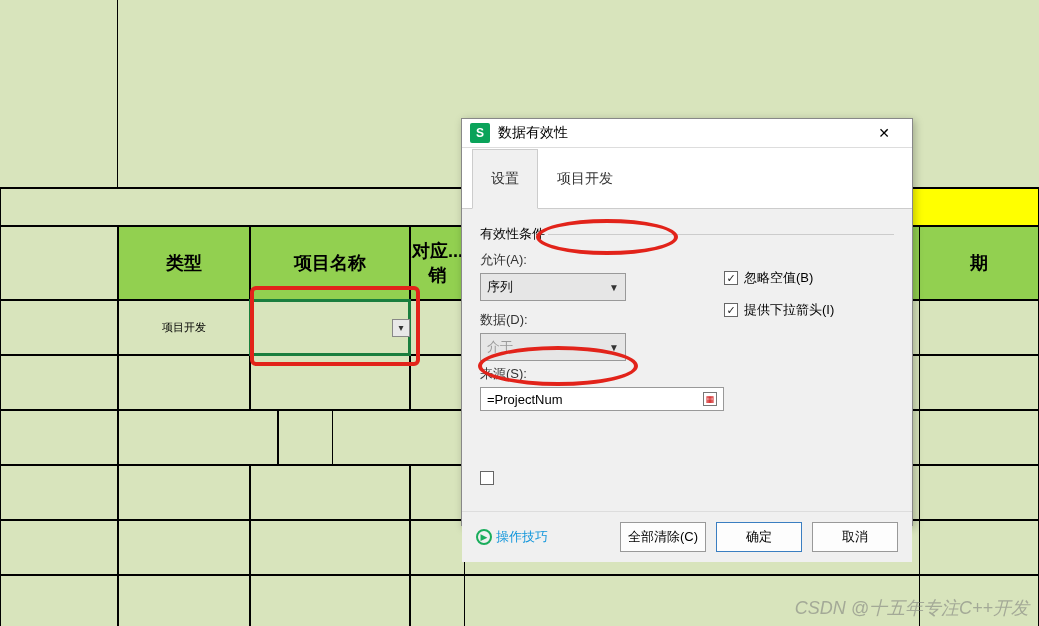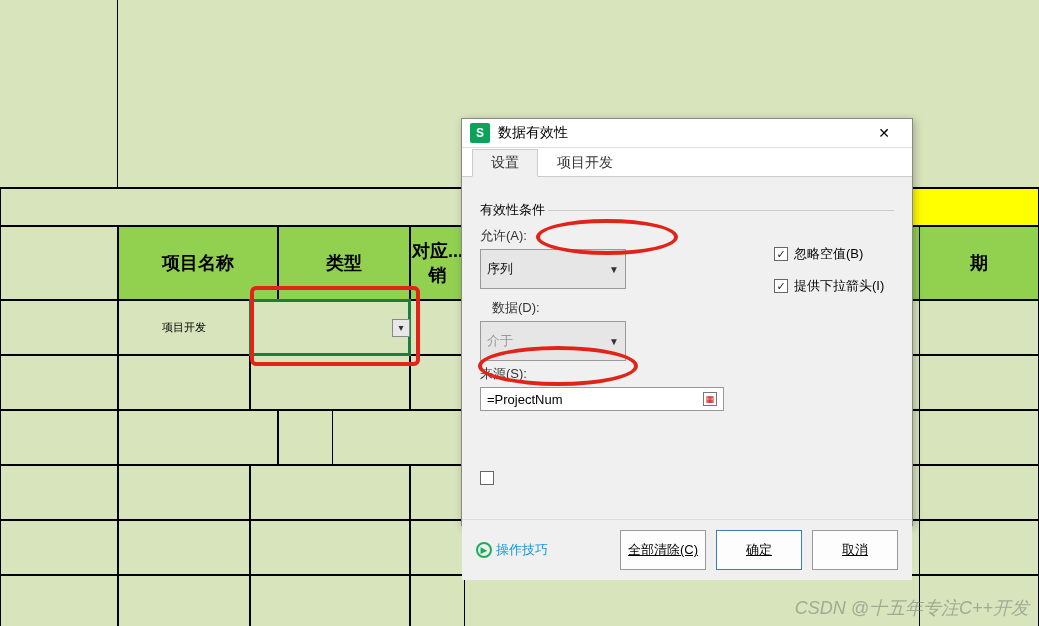--- a/index.html
+++ b/index.html
@@ -80,38 +80,38 @@
     display: flex; align-items: center; justify-content: center;
     font-size: 12px; font-weight: bold; border-radius: 2px; margin-right: 8px;
   }
   .dlg-close {
     margin-left: auto; width: 40px; height: 28px; display: flex;
     align-items: center; justify-content: center; font-size: 14px;
   }
 
   .tabs { display: flex; background: #fff; border-bottom: 1px solid #ccc; padding-left: 10px; }
   .tab {
-    padding: 4px 18px; font-size: 14px; color: #333;
+    padding: 20px 18px; font-size: 14px; color: #333;
     border: 1px solid transparent; position: relative; top: 1px;
   }
   .tab.active {
     background: #f0f0f0; border: 1px solid #ccc; border-bottom: 1px solid #f0f0f0;
   }
 
-  .dlg-body { padding: 24px 18px; flex: 1; position: relative; }
+  .dlg-body { padding: 16px 18px; flex: 1; position: relative; }
   .fieldset-label { font-size: 13px; position: relative; }
   .fieldset-label::after {
     content: ""; position: absolute; top: 50%; left: 68px; right: 0;
     border-top: 1px solid #ccc;
   }
-  .frow { display: flex; margin-top: 8px; gap: 50px; }
+  .frow { display: flex; margin-top: 8px; }
   .fcol { display: flex; flex-direction: column; gap: 4px; }
   .lbl { font-size: 13px; color: #333; }
   .combo {
-    width: 146px; height: 40px; background: #e6e6e6; border: 1px solid #999;
+    width: 146px; height: 28px; background: #e6e6e6; border: 1px solid #999;
     display: flex; align-items: center; padding: 0 6px; justify-content: space-between;
     font-size: 13px; color: #111;
   }
   .combo .arrow { font-size: 10px; color: #333; }
   .combo.disabled { color: #999; }
   .txt {
     width: 244px; height: 24px; background: #fff; border: 1px solid #999;
     padding: 0 6px; font-size: 13px; display: flex; align-items: center;
     justify-content: space-between;
   }
@@ -119,22 +119,22 @@
   .chk { display: flex; align-items: center; gap: 6px; font-size: 13px; margin-bottom: 10px;}
   .chkbox { width: 14px; height: 14px; border: 1px solid #666; background: #fff; display:inline-flex; align-items:center; justify-content:center; font-size:11px; color:#222;}
 
   .dlg-foot {
     display: flex; align-items: center; padding: 10px 14px; gap: 10px;
     border-top: 1px solid #ddd; background: #f0f0f0;
   }
   .tips { display: flex; align-items: center; gap: 4px; font-size: 13px; color: #1296db; }
   .tips .play { width:16px;height:16px;border:2px solid #1aad5c;border-radius:50%;display:inline-flex;align-items:center;justify-content:center;color:#1aad5c;font-size:9px;}
   .btn {
-    min-width: 86px; height: 40px; border: 1px solid #999; background: #fdfdfd;
-    display: flex; align-items: center; justify-content: center; font-size: 13px; text-decoration: underline;
+    min-width: 86px; height: 30px; border: 1px solid #999; background: #fdfdfd;
+    display: flex; align-items: center; justify-content: center; font-size: 13px;
   }
   .btn.primary { border: 1px solid #3a7ec1; }
 
   .watermark {
     position: absolute; right: 10px; bottom: 6px;
     font-size: 18px; color: rgba(120,120,120,0.55);
     font-style: italic;
   }
 </style>
 </head>
@@ -146,22 +146,22 @@
     <div class="blank-c2"></div>
   </div>
 
   <div class="row title-row">
     <div class="cell" style="width:118px;background:#d8e4bc;"></div>
     <div class="cell" style="flex:1;">本周工时统计</div>
   </div>
 
   <div class="row head-row">
     <div class="cell" style="width:118px;background:#d8e4bc;"></div>
+    <div class="cell col-type">类型</div>
     <div class="cell col-proj">项目名称</div>
-    <div class="cell col-type">类型</div>
     <div class="cell" style="width:55px;white-space:pre-line;text-align:center;">对应...
 销</div>
     <div class="cell col-rest" style="border-left:none;border-right:none;"></div>
     <div class="cell col-right">期</div>
   </div>
 
   <div class="row body-row">
     <div class="cell" style="width:118px;"></div>
     <div class="cell col-type">项目开发</div>
     <div class="cell col-proj selected-cell">
@@ -231,21 +231,21 @@
   </div>
   <div class="dlg-body">
     <div class="fieldset-label">有效性条件</div>
     <div class="frow">
       <div class="fcol">
         <span class="lbl">允许(A):</span>
         <div class="combo">
           <span>序列</span>
           <span class="arrow">▼</span>
         </div>
-        <span class="lbl" style="margin-top:6px;margin-left:12px;">数据(D):</span>
+        <span class="lbl" style="margin-top:6px;">数据(D):</span>
         <div class="combo disabled">
           <span>介于</span>
           <span class="arrow">▼</span>
         </div>
         <span class="lbl" style="margin-top:0;">来源(S):</span>
         <div class="txt">
           <span>=ProjectNum</span>
           <span class="range-btn">▦</span>
         </div>
       </div>

